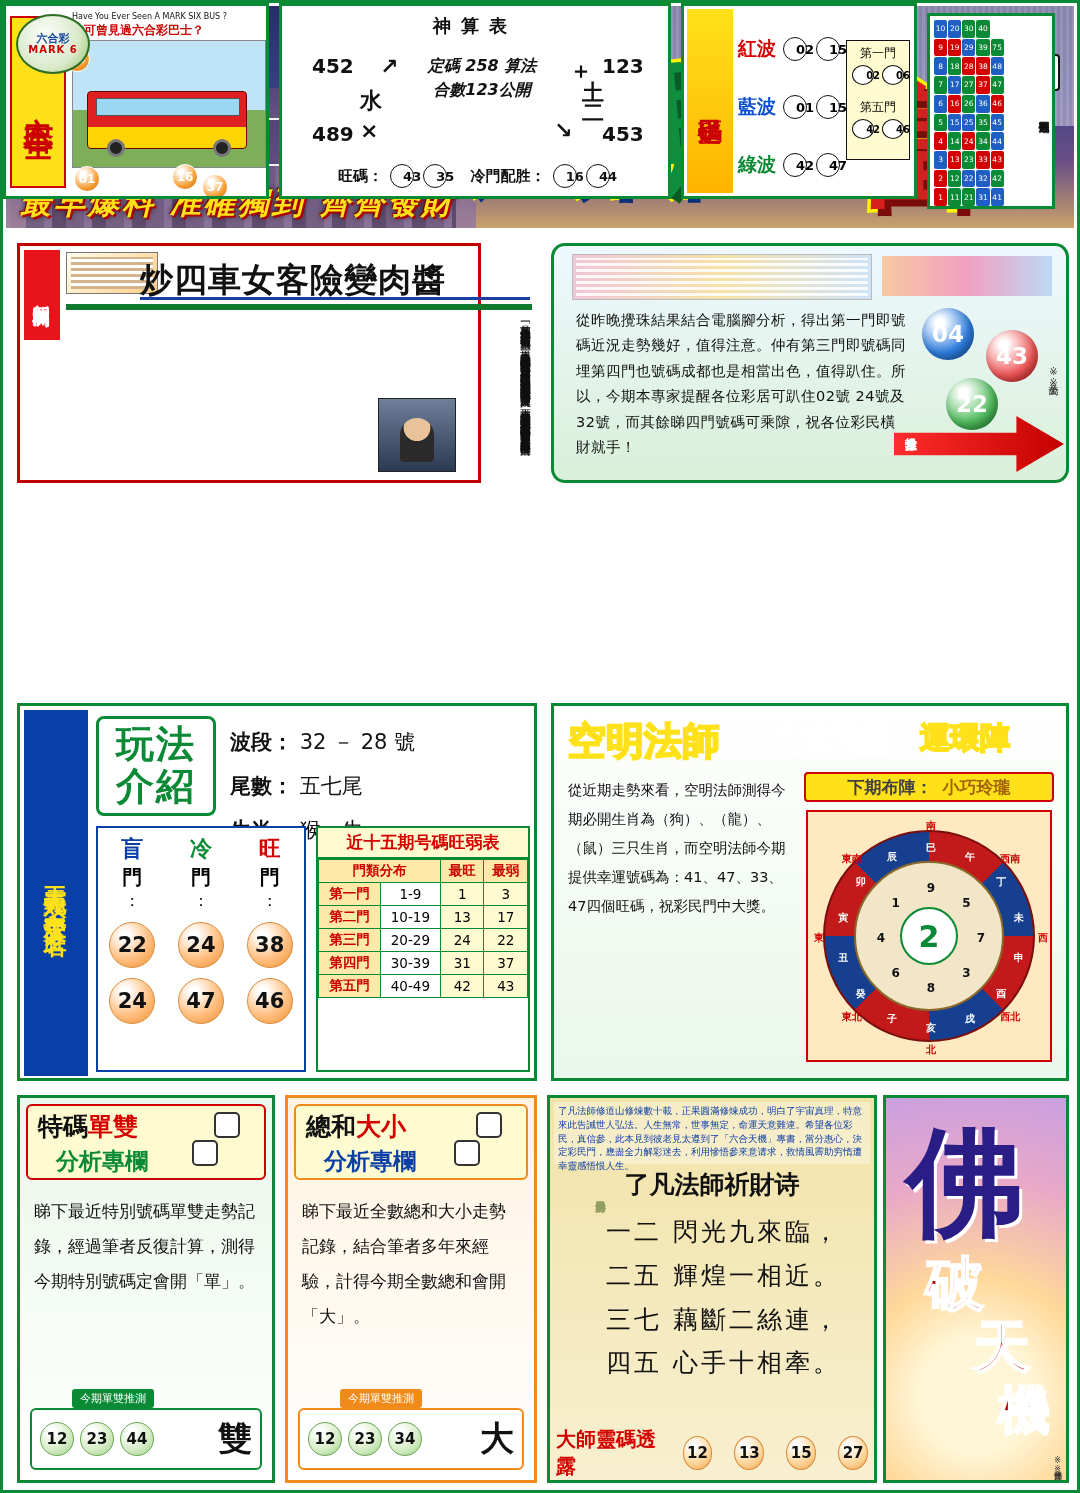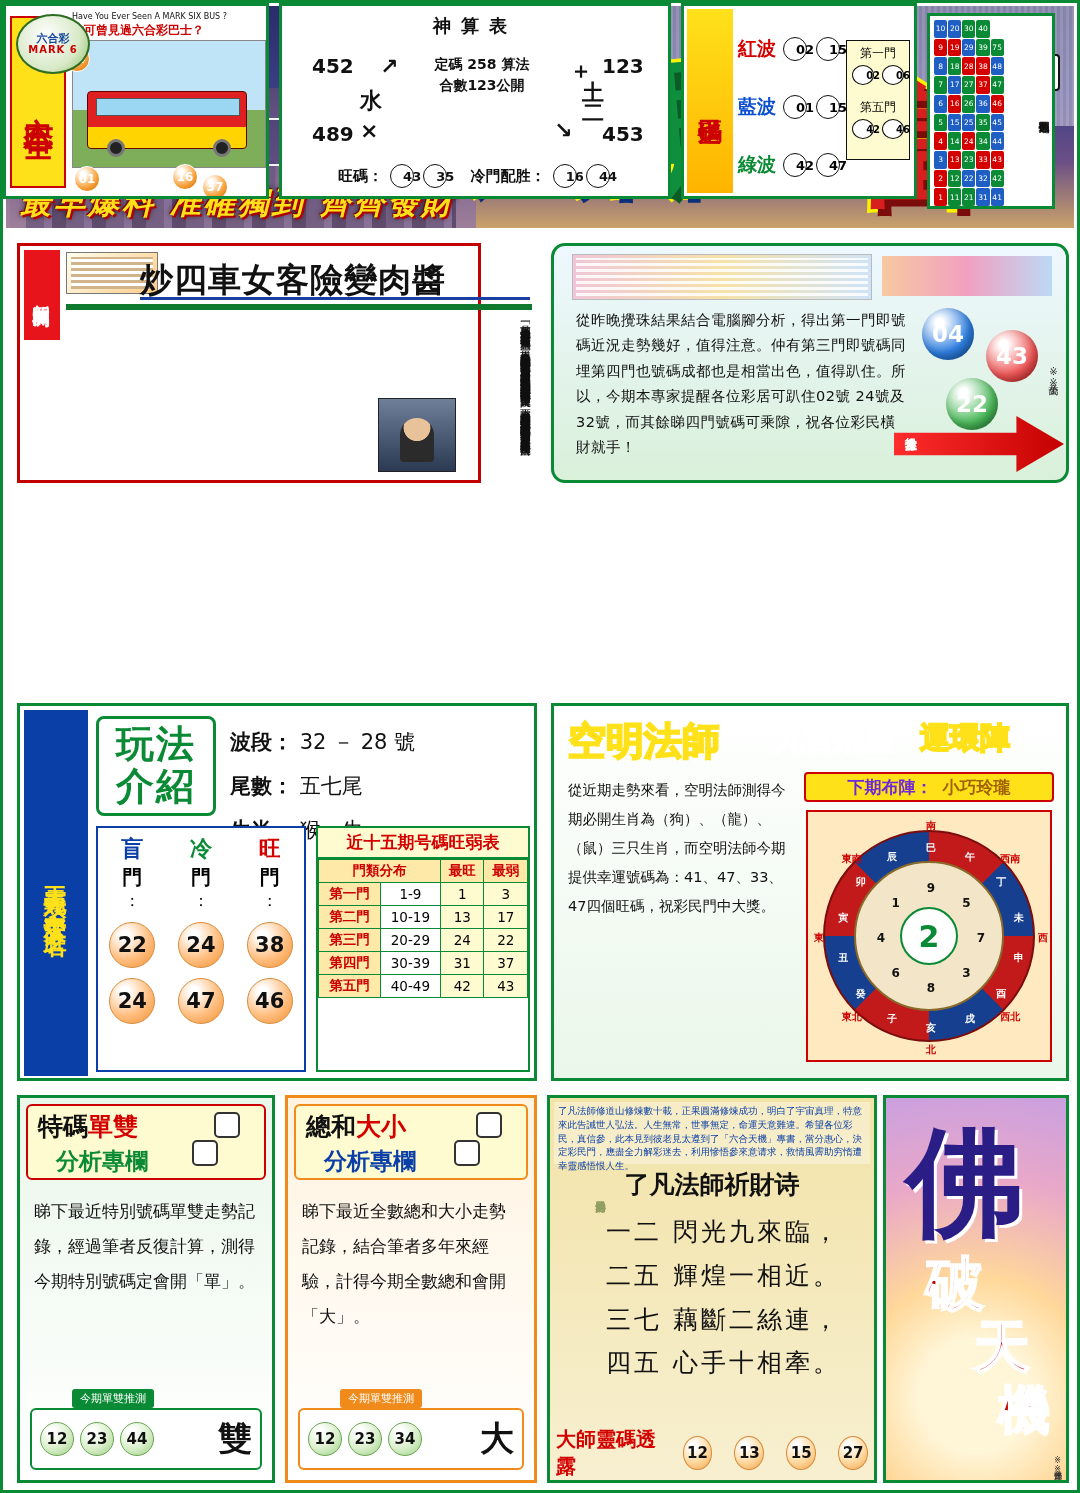--- a/index.html
+++ b/index.html
@@ -259,21 +259,21 @@
     position:absolute; left:276px; top:0; width:392px; height:196px;
     border:3px solid #0a8a34; background:#fff;
   }
   .ss-title {
     position:absolute; left:0; right:0; top:8px; text-align:center;
     font-size: 18px; font-weight:bold; letter-spacing:10px; color:#111;
     font-family:"DejaVu Serif","Liberation Serif",serif;
   }
   .ss-center {
     position:absolute; left:110px; top:48px; width:180px; text-align:center;
-    font-size:14px; font-weight:bold; line-height:1.5; color:#111;
+    font-size:16px; font-weight:bold; line-height:1.5; color:#111;font-style:italic;
   }
   .ss-num { position:absolute; font-size:20px; font-weight:bold; color:#111; }
   .ss-op  { position:absolute; font-size:22px; font-weight:bold; color:#111; }
   .ss-foot {
     position:absolute; left:8px; bottom:8px; right:8px;
     font-size:15px; font-weight:bold; color:#111; text-align:center;
   }
   .mini-ball {
     display:inline-flex; align-items:center; justify-content:center;
     width:24px; height:24px; border-radius:50%; border:1.6px solid #111;
@@ -405,21 +405,21 @@
   .m-text {
     position:absolute; left:14px; top:70px; width:230px; height:290px;
     font-size:14.5px; line-height:2.0; color:#111;
   }
   .m-sub {
     position:absolute; right:12px; top:66px; width:250px; height:30px;
     background:#ffe11a; border:2px solid #c00; border-radius:4px;
     display:flex; align-items:center; justify-content:center; gap:10px;
     font-size:17px; font-weight:bold;
   }
-  .m-sub .a { color:#6d28d9; } .m-sub .b { color:#a16207; }
+  .m-sub .a { color:#404040; } .m-sub .b { color:#a16207; }
   .m-wheel {
     position:absolute; right:14px; top:104px; width:246px; height:252px;
     background:#ffe9c0; border:2px solid #c00;
   }
   .wheel-ring {
     position:absolute; left:50%; top:50%; transform:translate(-50%,-50%);
     width:212px; height:212px; border-radius:50%;
     background:
       conic-gradient(#c21a1a 0 12.5%, #16408f 12.5% 25%, #c21a1a 25% 37.5%, #16408f 37.5% 50%,
                      #c21a1a 50% 62.5%, #16408f 62.5% 75%, #c21a1a 75% 87.5%, #16408f 87.5% 100%);

